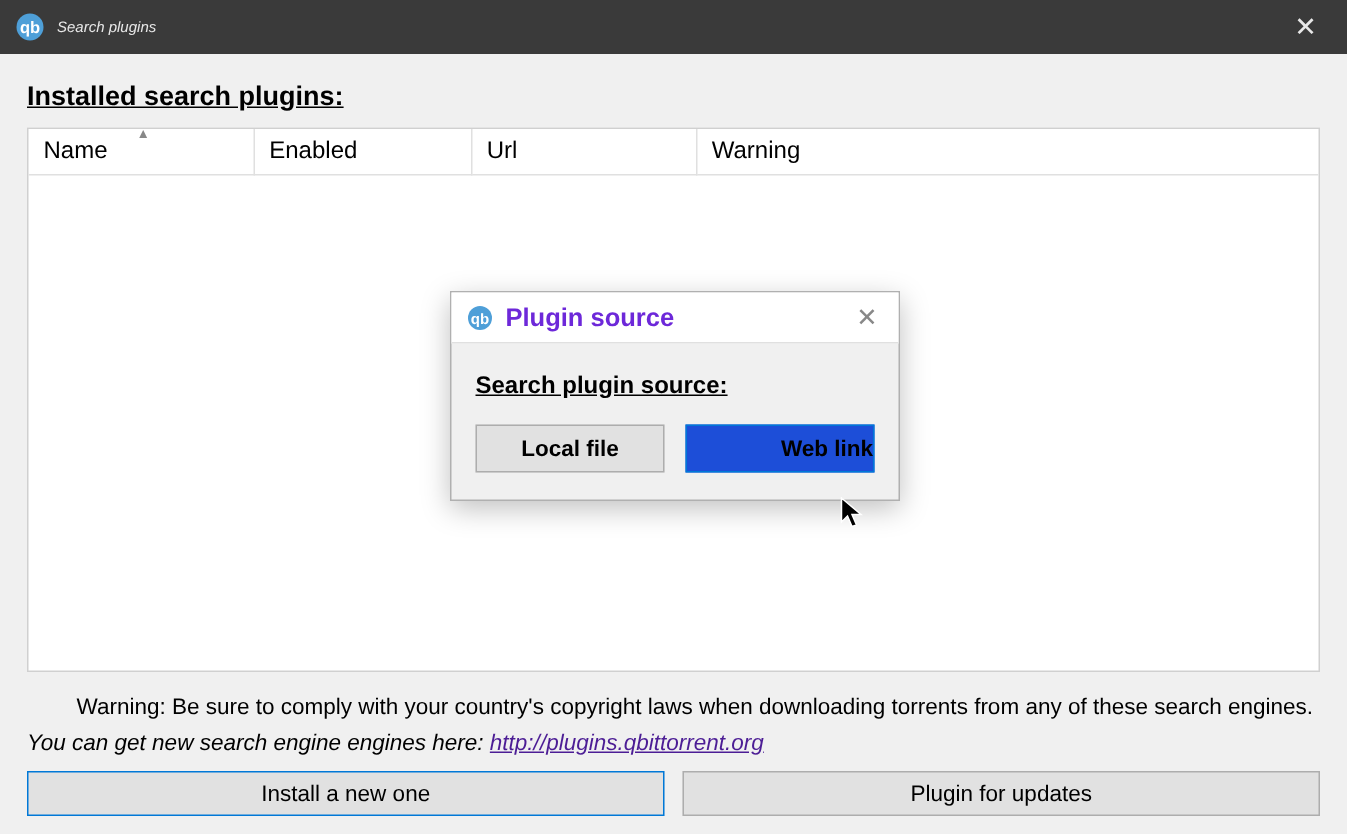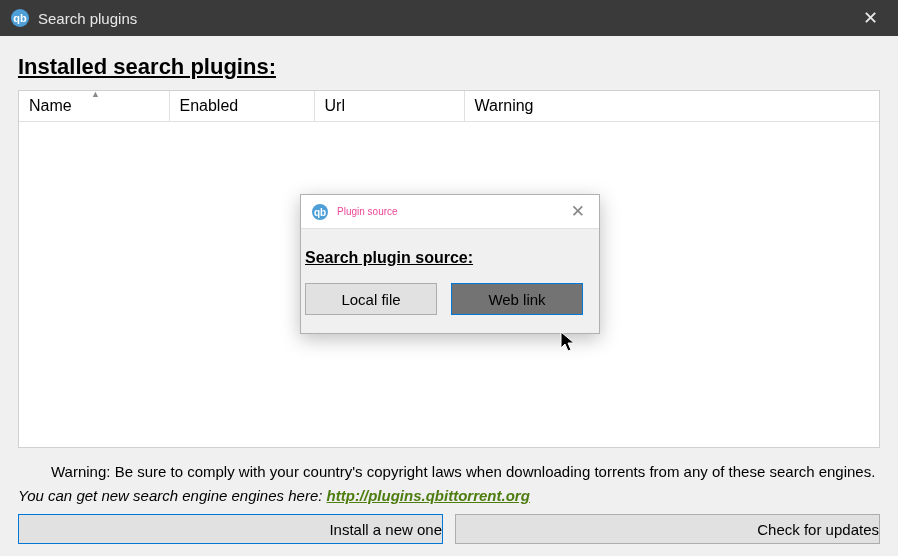--- a/index.html
+++ b/index.html
@@ -19,36 +19,36 @@
       padding: 0 10px;
       color: #e8e8e8;
     }
     .titlebar .app-icon {
       width: 20px; height: 20px;
       margin-right: 8px;
       display: inline-flex;
       align-items: center;
       justify-content: center;
     }
-    .titlebar .title { font-size: 15px; flex: 1; }
+    .titlebar .title { font-size: 10px; flex: 1; font-style: italic; }
     .titlebar .close-x {
       font-size: 18px;
       color: #e8e8e8;
       padding: 0 10px;
       cursor: pointer;
     }
     .content {
       background: #f0f0f0;
       padding: 18px 18px 12px 18px;
       height: calc(100% - 36px);
       display: flex;
       flex-direction: column;
     }
     .section-heading {
-      font-size: 22px;
+      font-size: 18px;
       font-weight: bold;
       text-decoration: underline;
       margin-bottom: 10px;
     }
     .table-wrap {
       background: #ffffff;
       border: 1px solid #d0d0d0;
       flex: 1;
       overflow: auto;
     }
@@ -76,34 +76,33 @@
       font-size: 15px;
       margin-top: 14px;
       line-height: 1.3;
       margin-left: 33px;
     }
     .hint-text {
       font-size: 15px;
       font-style: italic;
       margin-top: 6px;
     }
-    .hint-text a { color: #4d7c0f; text-decoration: underline; font-style: italic; font-weight: bold; }
+    .hint-text a { color: #4c1d95; text-decoration: underline; font-style: italic; }
     .button-row {
       display: flex;
       gap: 12px;
       margin-top: 10px;
     }
     .big-btn {
       flex: 1;
       background: #e1e1e1;
       border: 1px solid #adadad;
       height: 30px;
       font-size: 15px;
       cursor: pointer;
-      text-align: right;
     }
     .big-btn.active {
       border: 1.5px solid #0078d7;
     }
     
     .dialog {
       position: absolute;
       left: 300px;
       top: 194px;
       width: 300px;
@@ -114,41 +113,43 @@
     .dialog-titlebar {
       height: 34px;
       background: #ffffff;
       border-bottom: 1px solid #e0e0e0;
       display: flex;
       align-items: center;
       padding: 0 10px;
       color: #888;
     }
     .dialog-titlebar .app-icon { width: 18px; height: 18px; margin-right: 8px; display: inline-flex; align-items: center; justify-content: center; }
-    .dialog-titlebar .dlg-title { flex: 1; font-size: 10px; color: #ec4899; }
+    .dialog-titlebar .dlg-title { flex: 1; font-size: 17px; color: #6d28d9; font-weight: bold; }
     .dialog-titlebar .dlg-close { font-size: 17px; color: #888; cursor: pointer; padding: 0 4px; }
-    .dialog-body { padding: 20px 16px 18px 4px; }
+    .dialog-body { padding: 20px 16px 18px 16px; }
     .dialog-heading {
       font-size: 16px;
       font-weight: bold;
       text-decoration: underline;
       margin-bottom: 16px;
     }
     .dialog-btns { display: flex; gap: 14px; }
     .dlg-btn {
       flex: 1;
       height: 32px;
       font-size: 15px;
       background: #e1e1e1;
       border: 1px solid #adadad;
       cursor: pointer;
+      font-weight: bold;
     }
     .dlg-btn.hover {
-      background: #737373;
+      background: #1d4ed8;
       border: 1px solid #0078d7;
+      text-align: right;
     }
     .cursor-arrow {
       position: absolute;
       left: 560px;
       top: 331px;
       pointer-events: none;
     }
   </style>
 </head>
 <body>
@@ -184,21 +185,21 @@
     </table>
   </div>
 
   <div class="warning-text">Warning: Be sure to comply with your country's copyright laws when downloading torrents from any of these search engines.</div>
   <div class="hint-text">
     <span>You can get new search engine engines here: </span><a href="#">http://plugins.qbittorrent.org</a>
   </div>
 
   <div class="button-row">
     <button class="big-btn active">Install a new one</button>
-    <button class="big-btn">Check for updates</button>
+    <button class="big-btn">Plugin for updates</button>
   </div>
 </div>
 
 <div class="dialog">
   <div class="dialog-titlebar">
     <span class="app-icon">
       <svg viewBox="0 0 18 18" width="18" height="18">
         <circle cx="9" cy="9" r="8" fill="#4e9fd8"></circle>
         <text x="9" y="13" text-anchor="middle" font-size="10" font-weight="bold" fill="#fff">qb</text>
       </svg>

